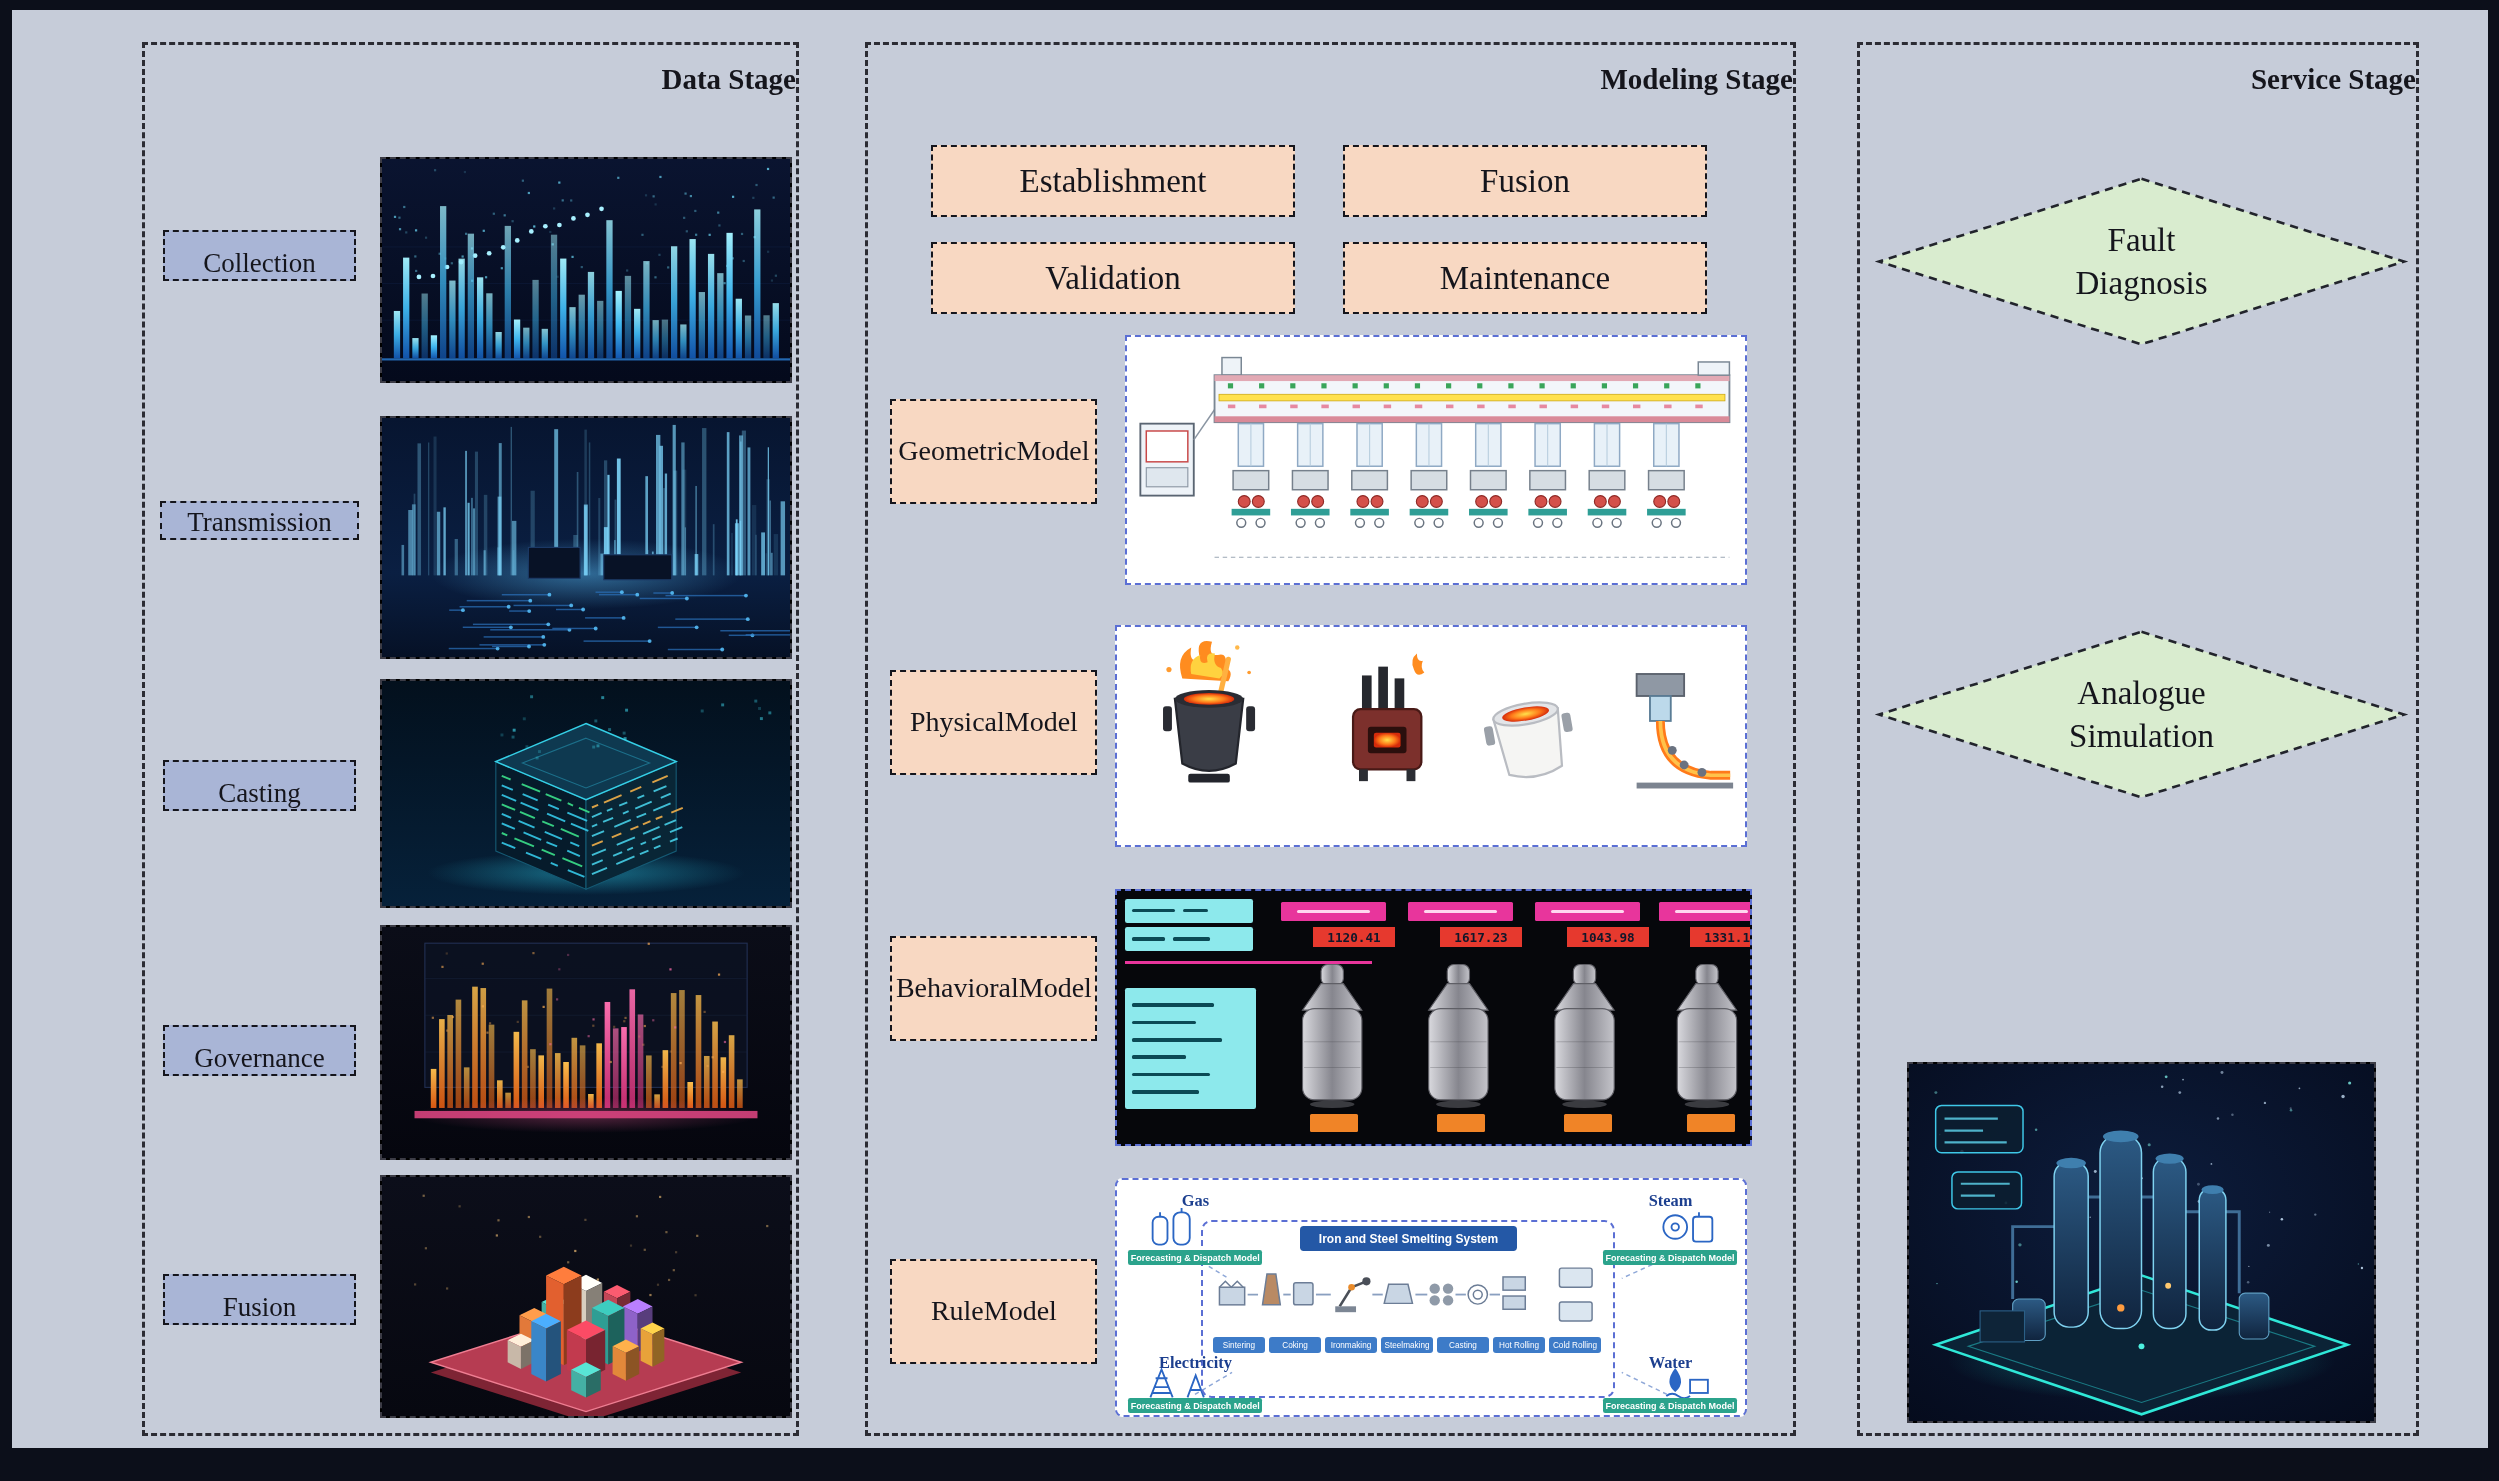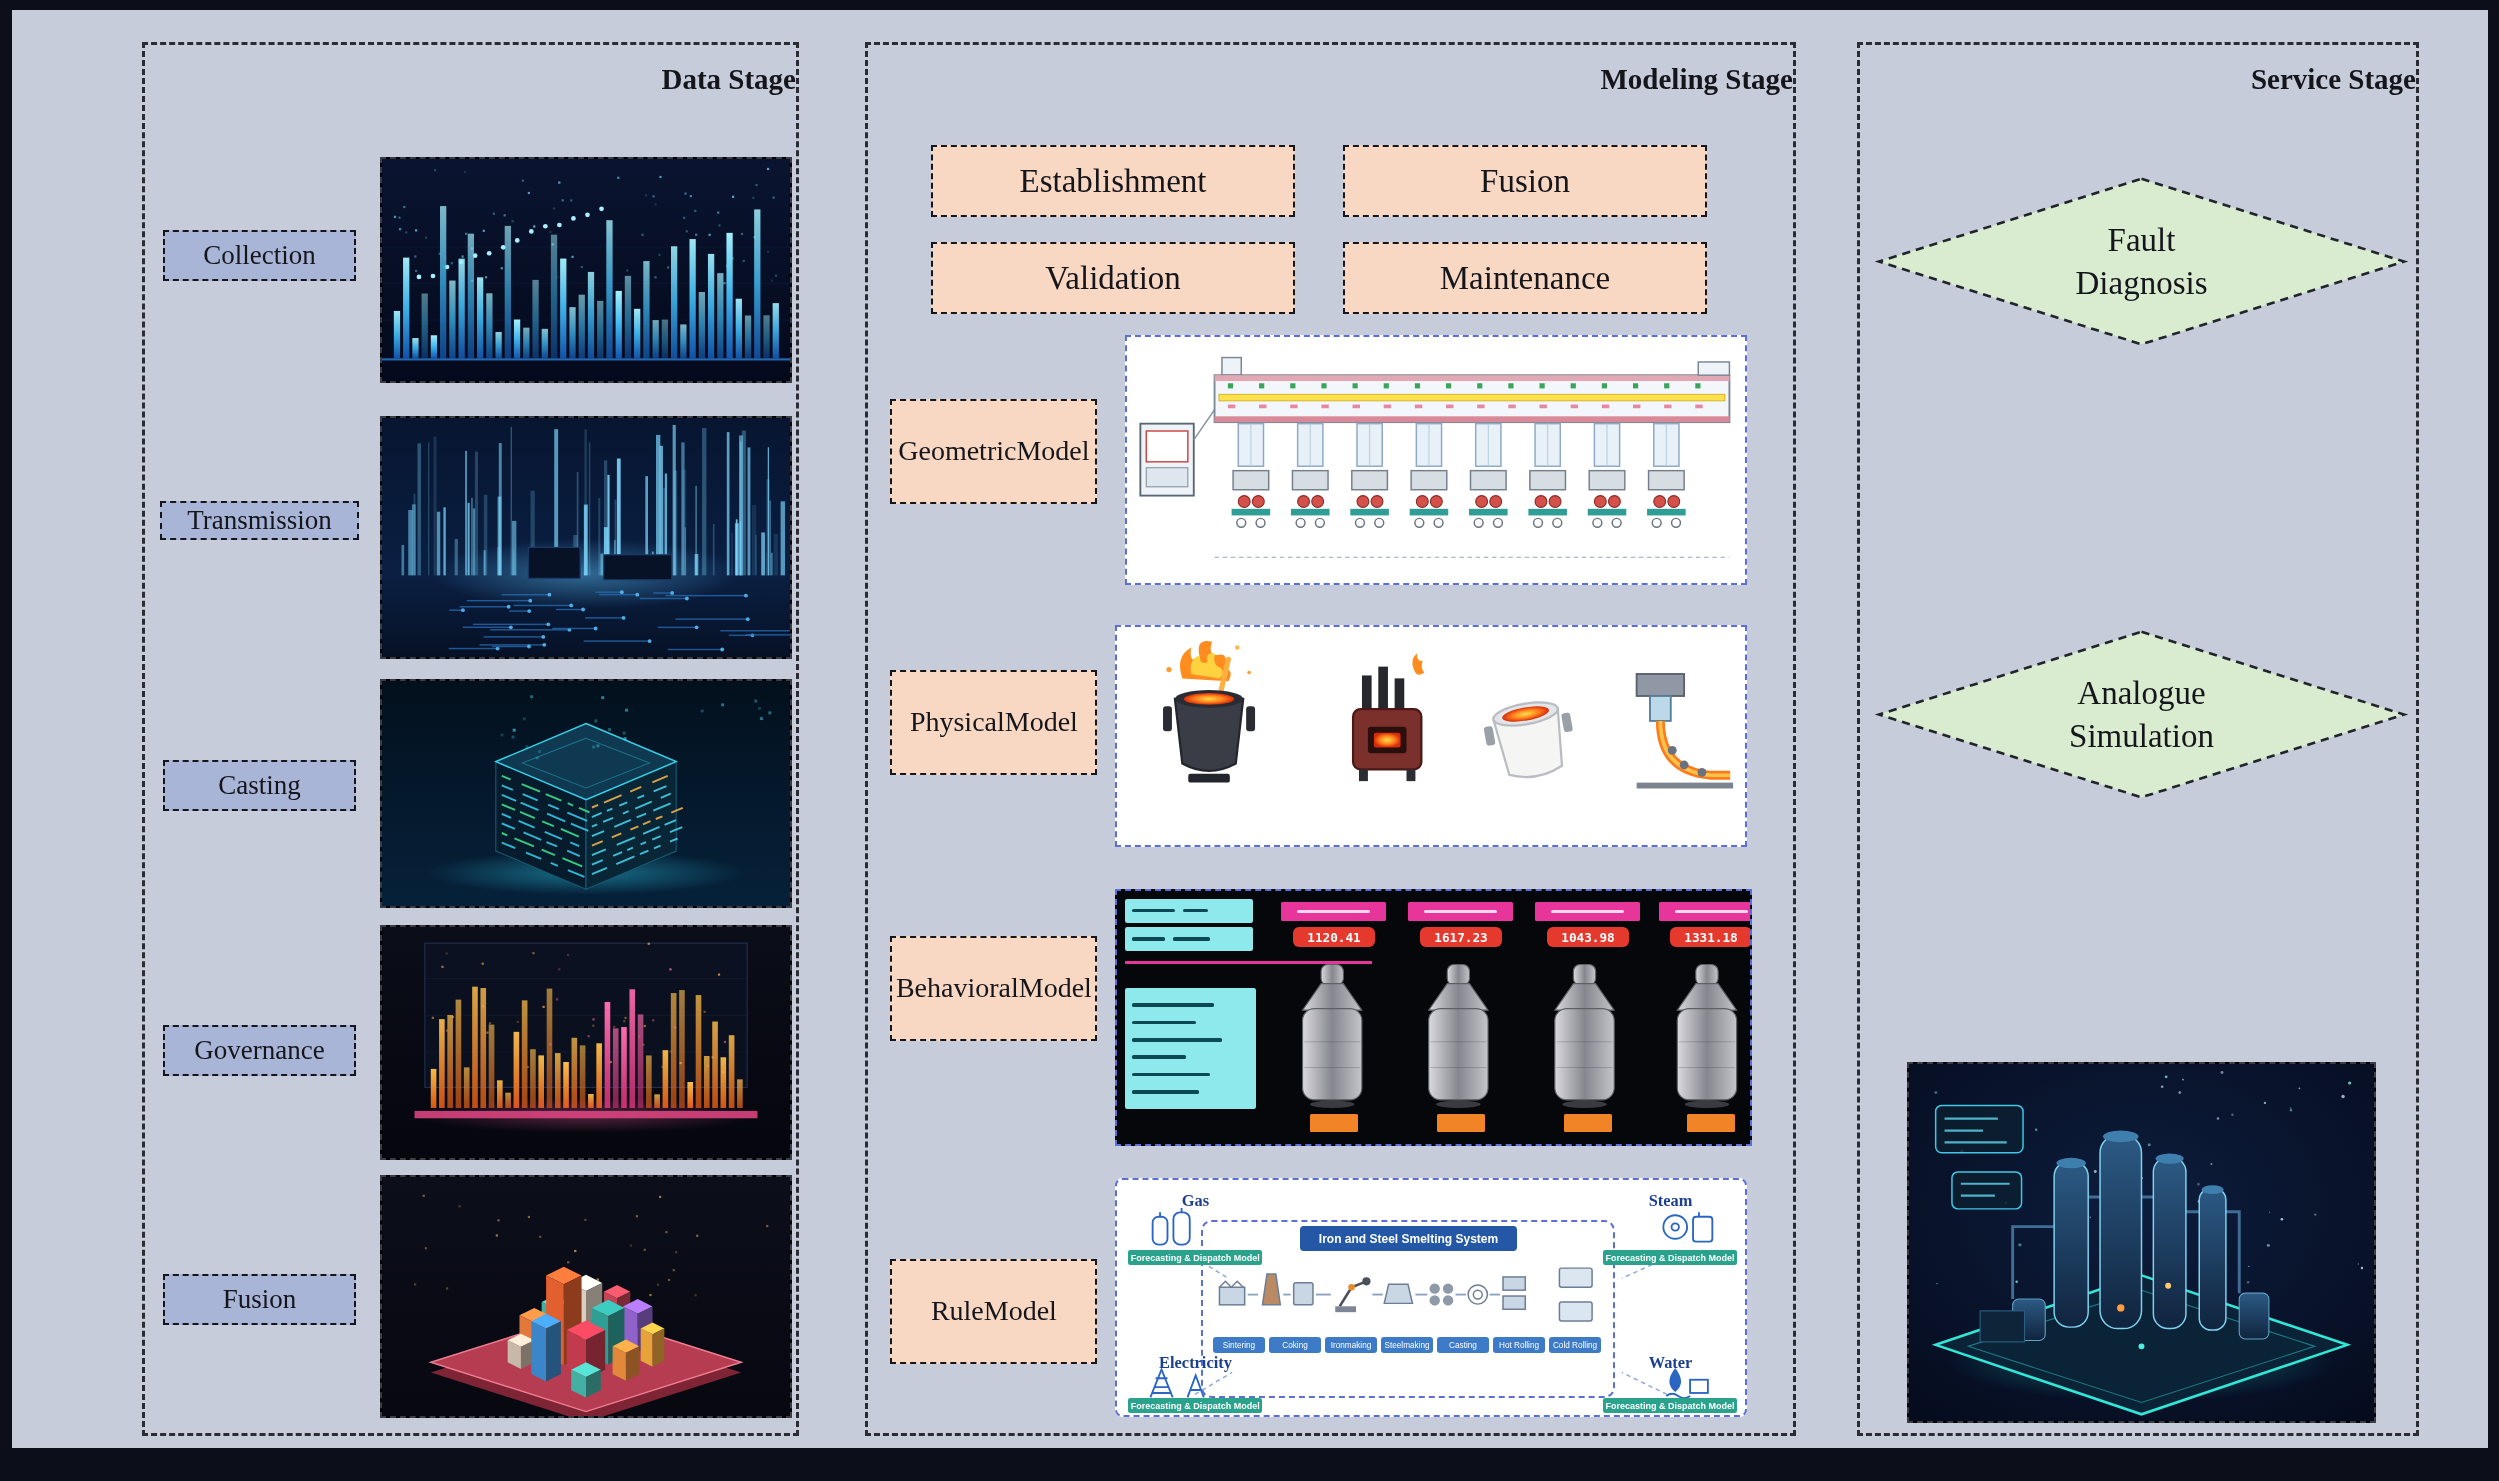--- a/index.html
+++ b/index.html
@@ -4,36 +4,36 @@
 <style>
   *{margin:0;padding:0;box-sizing:border-box;}
   html,body{background:#33363f;}
   .canvas{position:relative;width:2500px;height:1481px;background:#c6ccd9;overflow:hidden;
           font-family:"Liberation Serif",serif;color:#15151c;}
   .frame{position:absolute;inset:0;border:12px solid #0c0f1a;border-top-width:10.5px;border-bottom-width:33px;
          pointer-events:none;z-index:60;}
   .stage{position:absolute;border:3.7px dashed #2b2b33;}
   .stage-title{text-align:right;font-size:29px;font-weight:bold;padding-top:18px;}
   .chip-blue{position:absolute;background:#a9b5d6;border:2.2px dashed #15151c;
-             display:flex;align-items:center;justify-content:center;font-size:27px;}
+             display:flex;align-items:flex-end;justify-content:center;font-size:27px;}
   .box-peach{position:absolute;background:#f8d8c2;border:2.2px dashed #15151c;
              display:flex;align-items:center;justify-content:center;font-size:33px;}
   .model-label{flex-direction:row;font-size:28px;line-height:1.3;}
   .img-frame{position:absolute;border:2.2px dashed #3c3c46;background:#000;overflow:hidden;}
   .img-frame svg,.panel-blue svg,.panel-hmi svg{display:block;width:100%;height:100%;}
   .panel-blue{position:absolute;border:2.2px dashed #5b6fd4;background:#fff;overflow:hidden;}
   .panel-hmi{position:absolute;border:2.2px dashed #5b6fd4;background:#06070b;overflow:hidden;}
   .panel-hmi .hmi-svg{position:absolute;inset:0;}
   .hmi-cyan{position:absolute;background:#8de9ec;border-radius:2.2px;display:flex;align-items:center;gap:7.5px;padding:0 7.5px;}
   .hmi-panel{flex-direction:column;align-items:flex-start;justify-content:space-evenly;padding:9px 7.5px;}
   .hdash{height:3.7px;background:#0b4a55;border-radius:1.5px;display:inline-block;}
   .hmi-pink{position:absolute;background:#e8359c;border-radius:1.5px;display:flex;align-items:center;justify-content:center;}
   .hmi-pink i{display:block;width:70%;height:3px;background:#ffd7ef;border-radius:1.5px;}
-  .hmi-val{position:absolute;background:#e6392e;color:#ffffff;font:bold 12.7px "DejaVu Sans Mono",monospace;
-           display:flex;align-items:center;justify-content:center;border-radius:6px;}
+  .hmi-val{position:absolute;background:#e6392e;color:#0f172a;font:bold 12.7px "DejaVu Sans Mono",monospace;
+           display:flex;align-items:center;justify-content:center;border-radius:0;margin-left:20px;}
   .hmi-orange{position:absolute;background:#f08427;border-radius:1.5px;}
   .hmi-line{position:absolute;height:3px;background:#e8359c;}
   .diamond{position:absolute;width:535px;height:173px;}
   .diamond svg{position:absolute;inset:0;width:100%;height:100%;}
   .dtext{position:absolute;inset:0;display:flex;flex-direction:column;align-items:center;justify-content:center;
          font-size:33px;line-height:1.3;}
   .rule-bg{position:absolute;inset:0;}
   .rule-corner{position:absolute;font:bold 16.4px "Liberation Serif",serif;color:#1c3f8f;text-align:center;width:133px;}
   .rule-bar{position:absolute;width:134px;height:15px;background:#2ba38c;color:#fff;
             font:bold 9px "Liberation Sans",sans-serif;display:flex;align-items:center;justify-content:center;border-radius:2.2px;}

